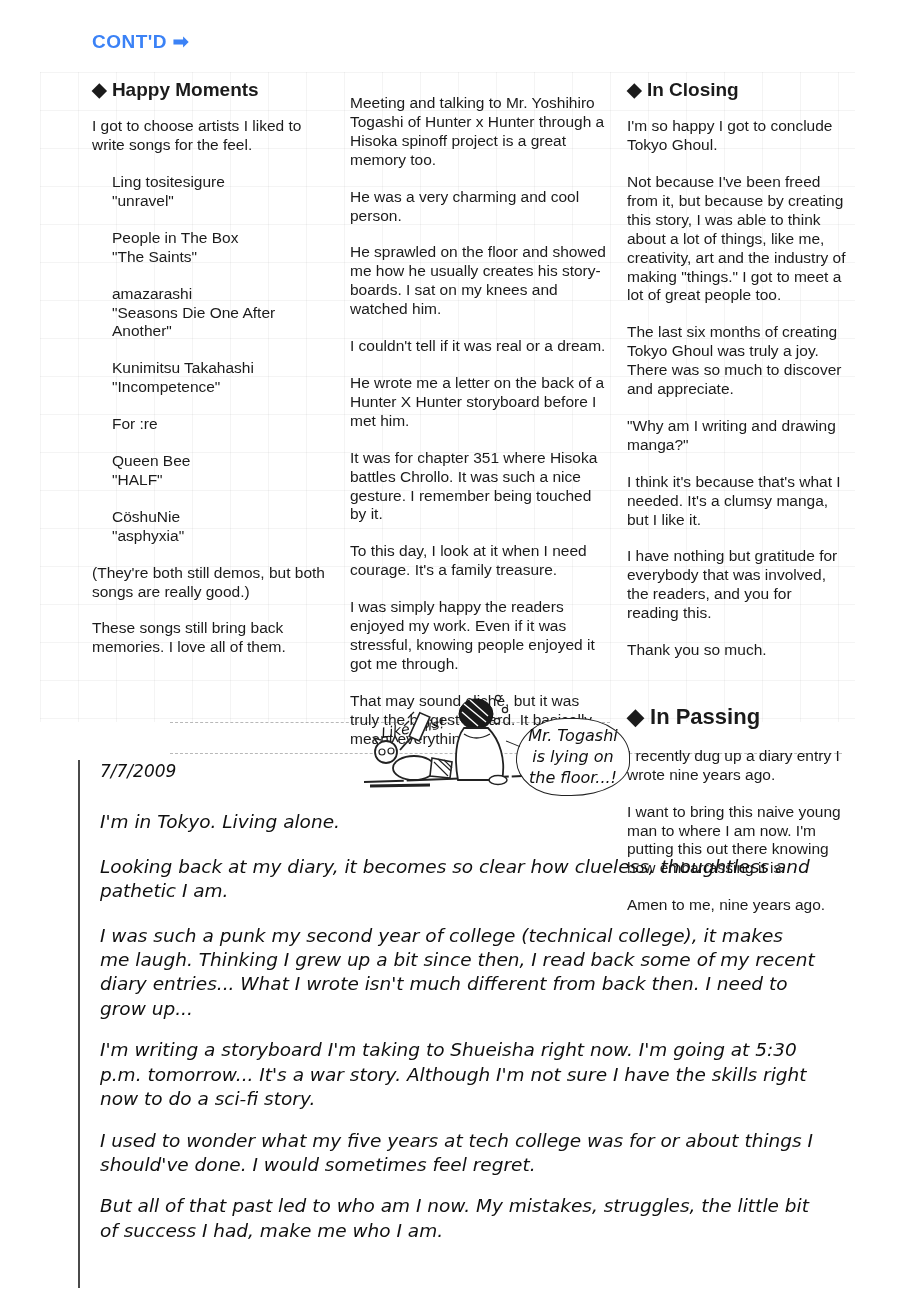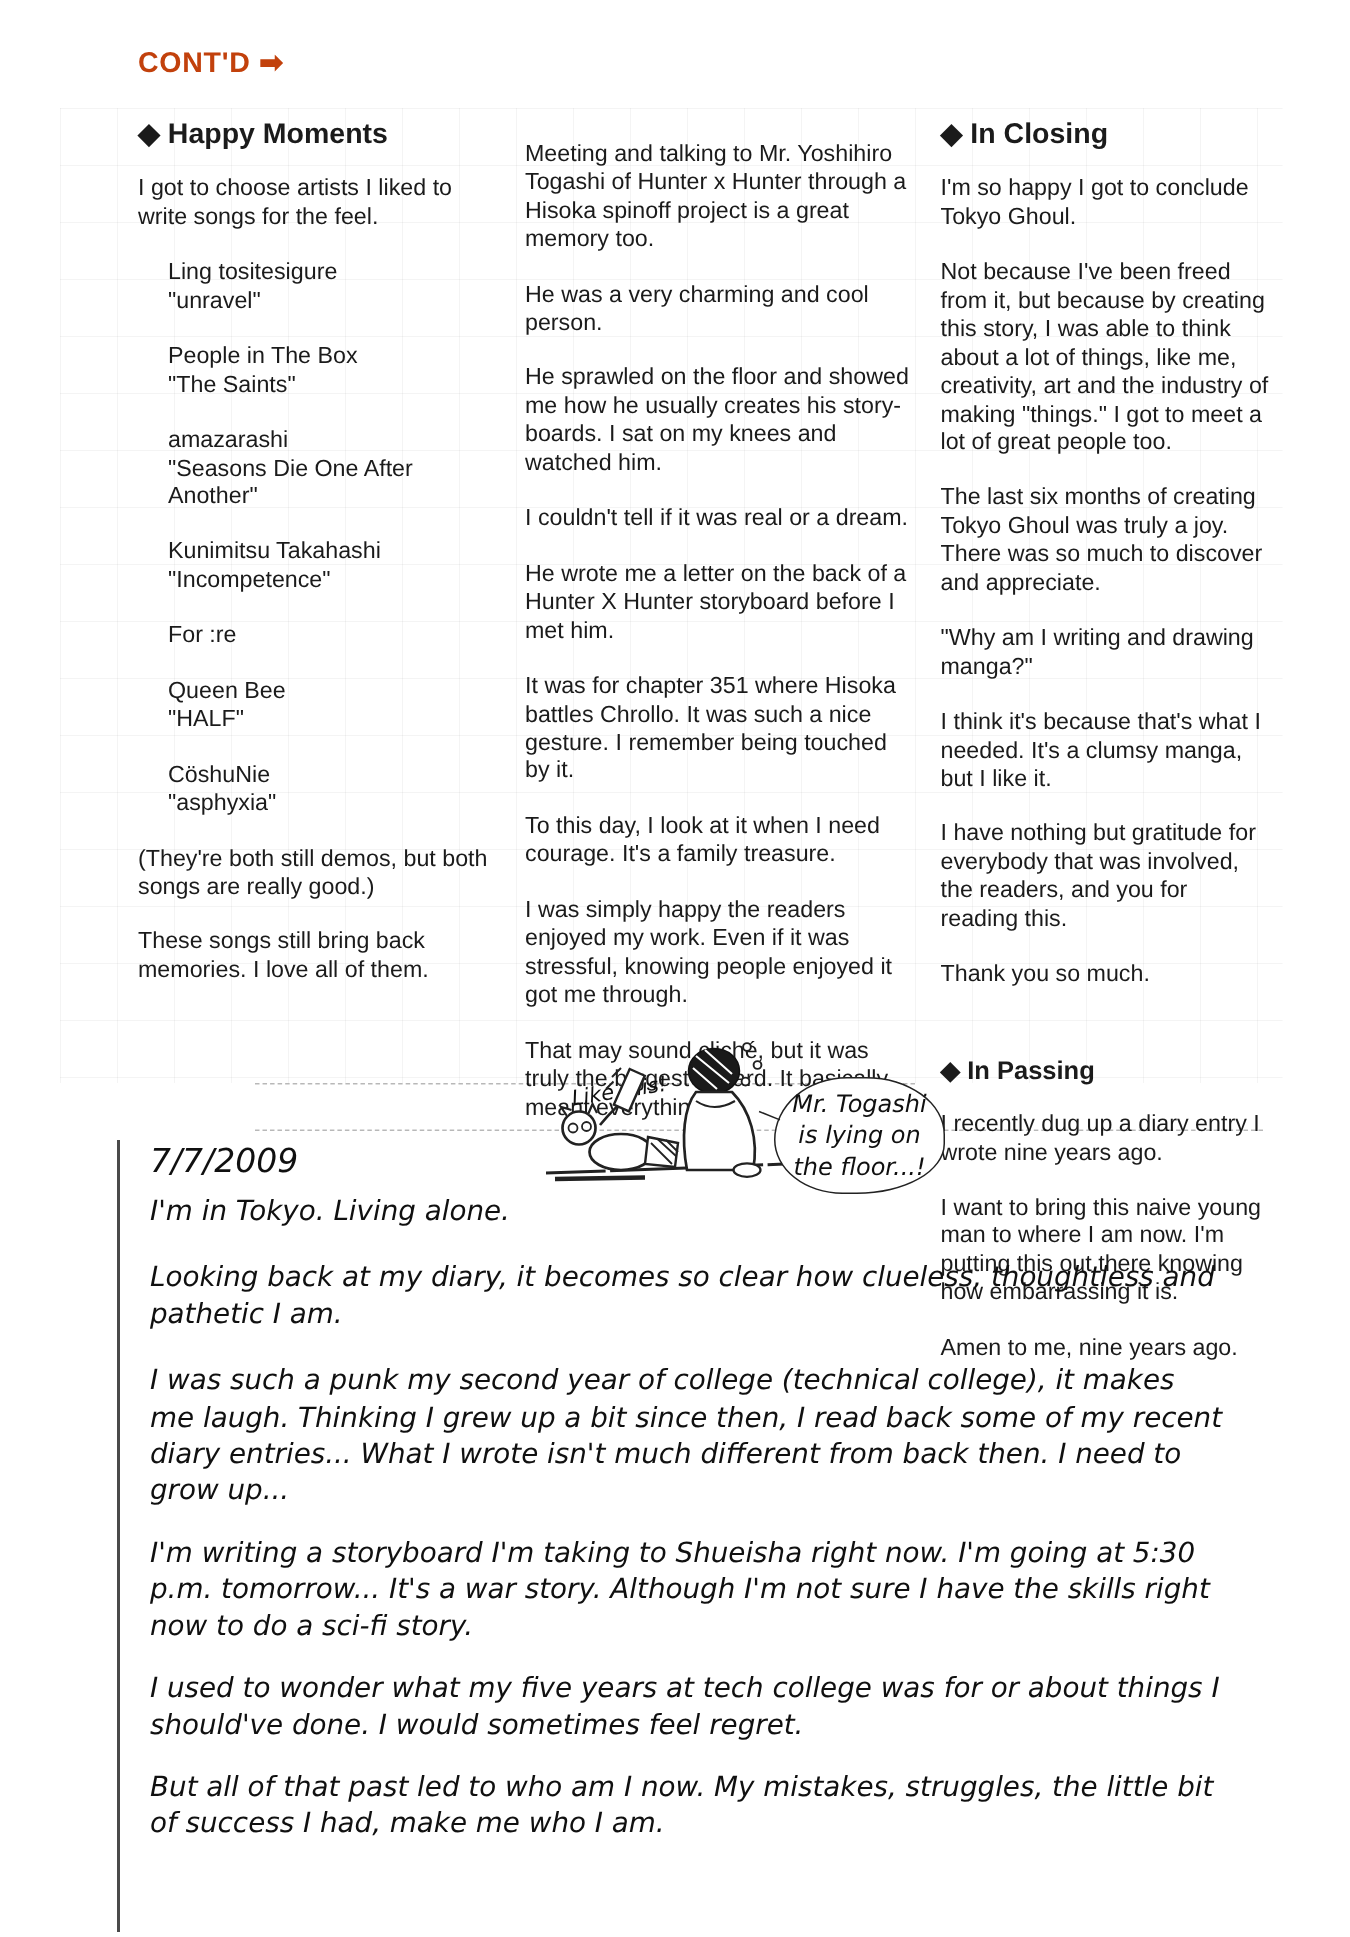--- a/index.html
+++ b/index.html
@@ -3,40 +3,40 @@
 <meta charset="utf-8">
 <style>
   html,body{margin:0;padding:0;}
   body{
     width:900px;height:1291px;position:relative;background:#ffffff;
     font-family:"Liberation Sans", sans-serif;color:#1b1b1b;
     overflow:hidden;
   }
   .contd{
     position:absolute;left:92px;top:30px;
-    font-size:19px;font-weight:bold;letter-spacing:.5px;color:#c2410c;
+    font-size:19px;font-weight:bold;letter-spacing:.5px;color:#3b82f6;
   }
   
   .grid-bg{
     position:absolute;left:40px;top:72px;width:815px;height:650px;
     background-image:
       linear-gradient(to right, rgba(60,60,60,.10) 1px, transparent 1px),
       linear-gradient(to bottom, rgba(60,60,60,.10) 1px, transparent 1px);
     background-size:38px 38px;
     opacity:.55;
   }
   .col{position:absolute;top:78px;font-size:15.5px;line-height:1.22;}
   .col1{left:92px;width:242px;}
   .col2{left:350px;width:260px;}
   .col3{left:627px;width:220px;}
   .heading{font-weight:bold;font-size:19px;margin:0 0 3px 0;}
   .p{margin:16px 0 18px 0;}
   .songs{margin-left:20px;}
   .song{margin:0 0 18px 0;}
-  .heading2{font-weight:bold;font-size:17px;margin:44px 0 3px 0;}
+  .heading2{font-weight:bold;font-size:22px;margin:44px 0 3px 0;}
   .scanline{position:absolute;border-top:1px dashed rgba(0,0,0,.28);height:0;}
   .sl1{left:170px;top:722px;width:440px;}
   .sl2{left:170px;top:753px;width:672px;}
   
   .hand{font-family:"DejaVu Sans", sans-serif;font-style:italic;color:#101010;}
   .like-this{
     position:absolute;left:381px;top:720px;font-size:14px;
     transform:rotate(-9deg);
   }
   .bubble{
@@ -45,21 +45,21 @@
     border-radius:48% 52% 58% 45% / 60% 55% 48% 52%;
     font-size:16px;line-height:1.3;text-align:center;z-index:3;
   }
   .bubble::before{
     content:"";position:absolute;left:-13px;top:24px;width:15px;height:8px;
     border-top:1.7px solid #222;transform:rotate(22deg);
   }
   .cartoon{position:absolute;left:360px;top:688px;z-index:2;}
   .margin-line{position:absolute;left:78px;top:760px;width:1.5px;height:528px;background:#4a4a4a;}
   .diary{position:absolute;left:100px;top:760px;width:716px;font-size:18.5px;line-height:1.32;}
-  .diary-date{font-size:22px;margin:0 0 7px 0;}
+  .diary-date{font-size:17px;margin:0 0 28px 0;}
   .diary p{margin:0 0 17px 0;}
   .diary p.gap{margin-bottom:20px;}
 </style>
 </head>
 <body>
 
 <div class="grid-bg"></div>
 
 <div class="contd">CONT'D ➡</div>
 

